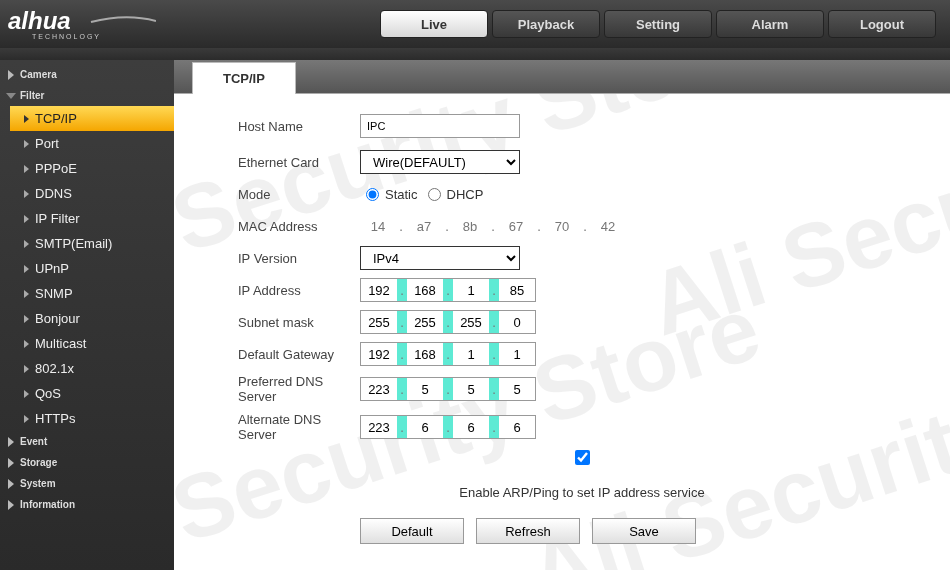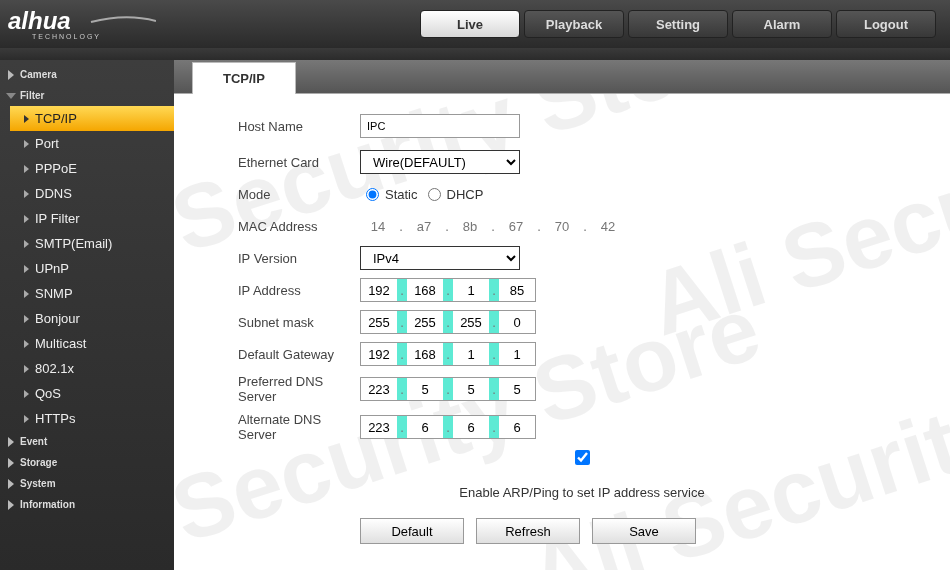--- a/index.html
+++ b/index.html
@@ -1,21 +1,21 @@
 <!DOCTYPE html>
 <html><head>
 <meta charset="utf-8">
 <style>
 * { margin: 0; padding: 0; box-sizing: border-box; }
 body { width: 950px; height: 570px; font-family: Arial, sans-serif; font-size: 13px; background: #f5f5f5; overflow: hidden; position: relative; }
 .header { height: 48px; background: linear-gradient(#4a4a4a, #2a2a2a); display: flex; align-items: center; padding: 0 6px; }
 .logo { display: flex; align-items: center; gap: 6px; }
 .logo svg { height: 34px; }
 .tabs { margin-left: auto; display: flex; gap: 4px; padding-right: 8px; }
-.tab { width: 100px; height: 28px; display: flex; align-items: center; justify-content: center; border-radius: 4px; font-size: 13px; cursor: pointer; background: linear-gradient(#555,#383838); color: #ddd; border: 1px solid #222; font-weight: bold; }
+.tab { width: 108px; height: 28px; display: flex; align-items: center; justify-content: center; border-radius: 4px; font-size: 13px; cursor: pointer; background: linear-gradient(#555,#383838); color: #ddd; border: 1px solid #222; font-weight: bold; }
 .tab.active { background: linear-gradient(#fff,#d8d8d8); color: #333; }
 .tabbar-gap { height: 12px; background: linear-gradient(#3a3a3a,#2b2b2b); }
 .main { display: flex; height: calc(570px - 60px); }
 .sidebar { width: 174px; background: linear-gradient(#3d3d3d,#2a2a2a); color: #ddd; padding-top: 4px; }
 .side-cat { display: flex; align-items: center; gap: 6px; padding: 5px 8px; font-size: 10px; font-weight: bold; cursor: pointer; }
 .side-cat .tri { width: 0; height: 0; border-top: 5px solid transparent; border-bottom: 5px solid transparent; border-left: 6px solid #bbb; display: inline-block; }
 .side-cat.open .tri { transform: rotate(90deg); border-left-color: #888; }
 .sub { padding-left: 10px; }
 .sub-item { display: flex; align-items: center; gap: 6px; padding: 5px 8px 5px 14px; cursor: pointer; color: #eee; font-size: 13px; }
 .sub-item .chev { width: 0; height: 0; border-top: 4px solid transparent; border-bottom: 4px solid transparent; border-left: 5px solid #aaa; display: inline-block; }

